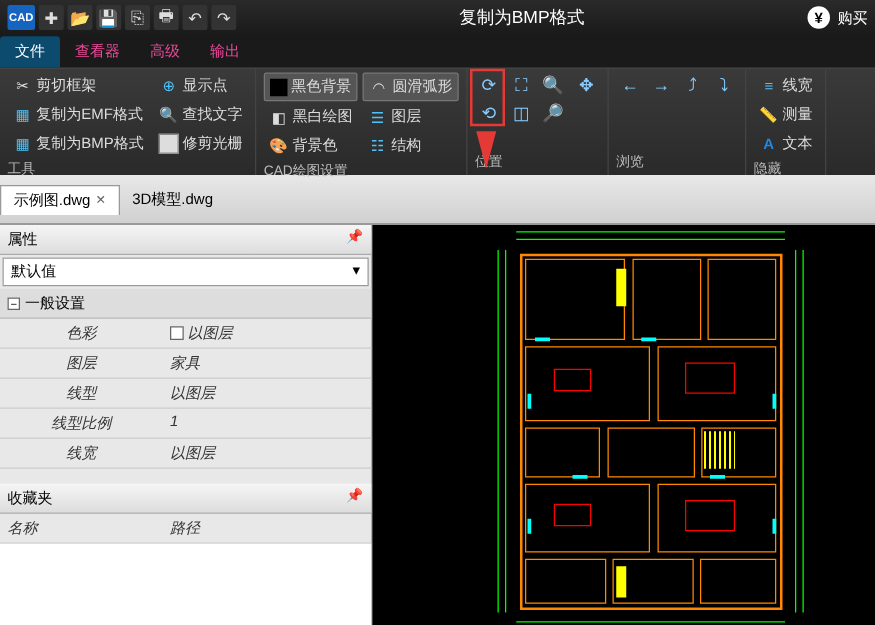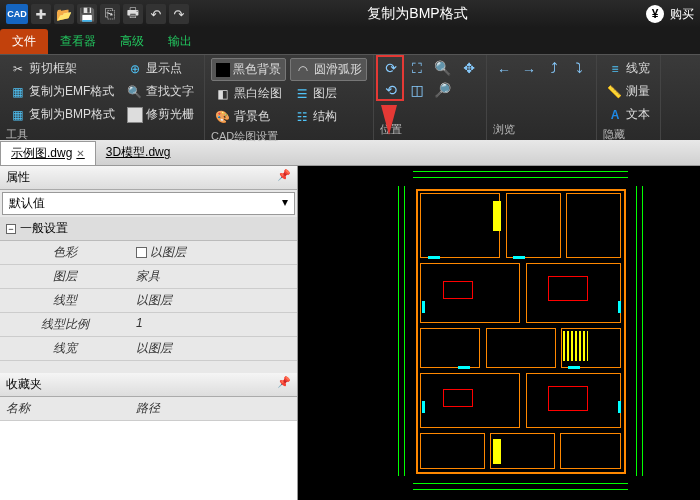--- a/index.html
+++ b/index.html
@@ -5,35 +5,35 @@
 * { margin: 0; padding: 0; box-sizing: border-box; font-family: "Microsoft YaHei", sans-serif; }
 body { width: 700px; height: 500px; background: #000; overflow: hidden; font-size: 12px; }
 .titlebar { height: 28px; background: linear-gradient(#2a2a2a,#1a1a1a); display: flex; align-items: center; color: #fff; padding: 0 6px; justify-content: flex-end; }
 .titlebar .qat { display: flex; gap: 3px; }
 .titlebar .qat-btn { width: 20px; height: 20px; background: #333; border-radius: 2px; display: flex; align-items: center; justify-content: center; color: #ddd; font-size: 13px; cursor: pointer; }
 .titlebar .cad-logo { width: 22px; height: 20px; background: #1565c0; border-radius: 2px; display: flex; align-items: center; justify-content: center; font-size: 9px; font-weight: bold; color: #fff; }
 .titlebar .title { flex: 1; text-align: center; font-size: 14px; font-weight: 500; }
 .titlebar .right { display: flex; align-items: center; gap: 6px; }
 .coin { width: 18px; height: 18px; border-radius: 50%; background: #fff; color: #000; display: flex; align-items: center; justify-content: center; font-weight: bold; font-size: 12px; }
 .tabs { height: 26px; background: #1a1a1a; display: flex; align-items: flex-end; }
-.tab { padding: 4px 12px; color: #22c55e; font-size: 12px; cursor: pointer; }
-.tab.active { background: #c2410c; color: #fff; border-radius: 3px 3px 0 0; }
+.tab { padding: 4px 12px; color: #ec4899; font-size: 12px; cursor: pointer; }
+.tab.active { background: #0c4a6e; color: #fff; border-radius: 3px 3px 0 0; }
 .ribbon { height: 86px; background: linear-gradient(#3a3a3a,#2a2a2a); border-top: 1px solid #555; display: flex; }
 .rgroup { border-right: 1px solid #444; padding: 3px 6px; display: flex; flex-direction: column; position: relative; }
 .rgroup-body { flex: 1; display: flex; gap: 4px; }
 .rgroup-label { text-align: left; color: #bbb; font-size: 11px; padding-top: 2px; }
 .rcol { display: flex; flex-direction: column; gap: 2px; }
 .rbtn { display: flex; align-items: center; gap: 3px; padding: 2px 4px; color: #ddd; cursor: pointer; border-radius: 2px; white-space: nowrap; }
 .rbtn.toggled { background: #555; border: 1px solid #777; }
 .ico { width: 16px; height: 16px; display: inline-flex; align-items: center; justify-content: center; font-size: 12px; }
 .ico-box { width: 16px; height: 16px; border: 1px solid #888; background: #ddd; }
 .small-icon-row { display: flex; gap: 3px; }
 .sbtn { width: 22px; height: 20px; display: flex; align-items: center; justify-content: center; color: #8cf; cursor: pointer; border-radius: 2px; font-size: 14px; }
 .highlight-box { position: absolute; border: 2px solid #e53935; pointer-events: none; }
-.doc-tabs { height: 26px; background: linear-gradient(#e8e8e8,#d0d0d0); display: flex; align-items: center; border-bottom: 1px solid #999; text-decoration: underline; }
+.doc-tabs { height: 40px; background: linear-gradient(#e8e8e8,#d0d0d0); display: flex; align-items: center; border-bottom: 1px solid #999; }
 .doc-tab { padding: 3px 10px; font-size: 12px; cursor: pointer; display: flex; align-items: center; gap: 4px; }
 .doc-tab.active { background: #fff; border: 1px solid #999; border-bottom: none; }
 .doc-close { color: #666; font-size: 10px; }
 .workspace { display: flex; height: 336px; }
 .side { width: 298px; background: #e8e8e8; border-right: 1px solid #999; display: flex; flex-direction: column; }
 .panel-title { background: linear-gradient(#f5f5f5,#ddd); padding: 3px 6px; font-size: 12px; border-bottom: 1px solid #aaa; display: flex; justify-content: space-between; }
 .pin { color: #555; font-size: 11px; }
 .dropdown { margin: 2px; border: 1px solid #999; background: #fff; padding: 2px 6px; font-size: 12px; display: flex; justify-content: space-between; cursor: pointer; }
 .prop-table { font-size: 12px; }
 .prop-hdr { background: #ddd; padding: 3px 6px; border-bottom: 1px solid #bbb; display: flex; align-items: center; gap: 4px; }

